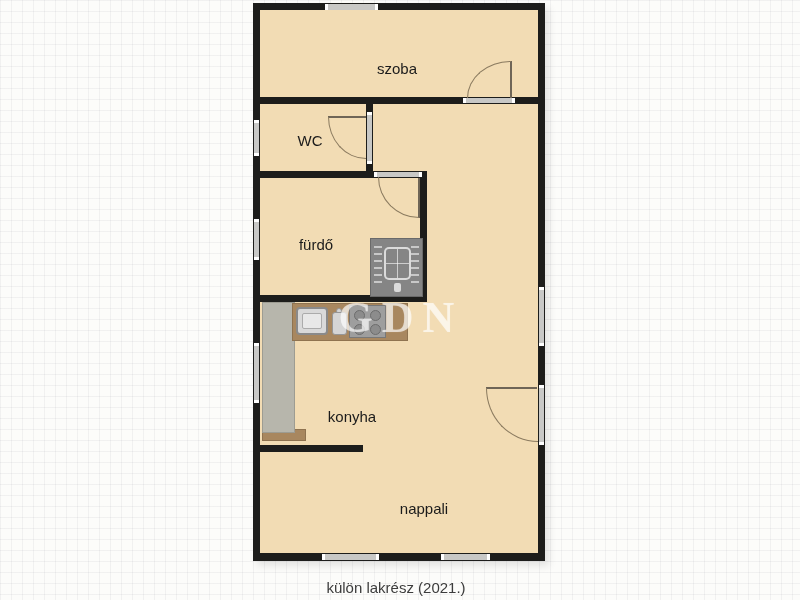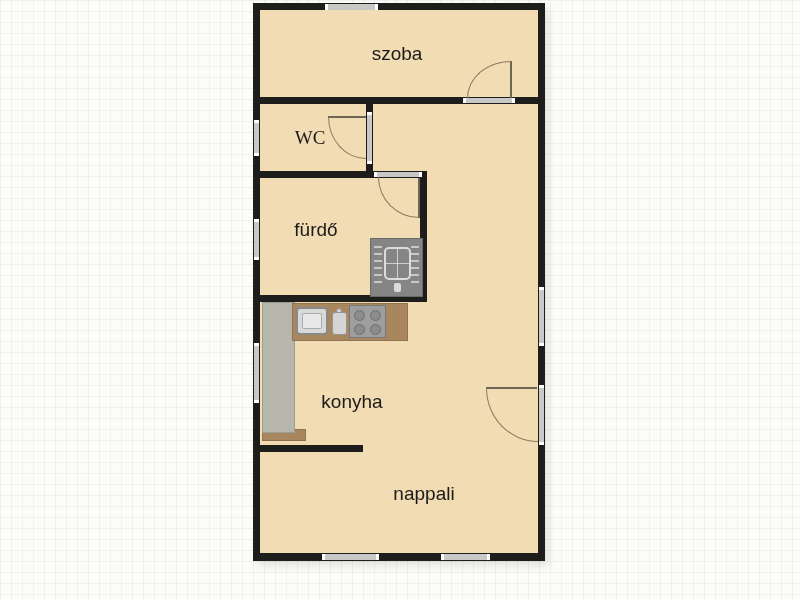--- a/index.html
+++ b/index.html
@@ -15,21 +15,21 @@
   .floor{position:absolute;left:253px;top:3px;width:292px;height:558px;background:#f2dcb4;
          box-shadow:4px 5px 8px rgba(0,0,0,0.10);}
   .wall{position:absolute;background:#1d1d1b;}
   .win-h{position:absolute;background:#c8c8c6;border-left:3px solid #ffffff;border-right:3px solid #ffffff;box-sizing:border-box;}
   .win-v{position:absolute;background:#c8c8c6;border-top:3px solid #ffffff;border-bottom:3px solid #ffffff;box-sizing:border-box;}
   .leaf-h{position:absolute;height:2px;background:#6f6557;}
   .leaf-v{position:absolute;width:2px;background:#6f6557;}
   .arc{position:absolute;border:0 solid #8a7a5f;box-sizing:border-box;}
   .arc.tl{border-top-left-radius:100% 100%;border-top-width:1px;border-left-width:1px;}
   .arc.bl{border-bottom-left-radius:100% 100%;border-bottom-width:1px;border-left-width:1px;}
-  .rlabel{position:absolute;font-size:19px;color:#1b1b1b;transform:translate(-50%,-50%);white-space:nowrap;}
+  .rlabel{position:absolute;font-size:15px;color:#1b1b1b;transform:translate(-50%,-50%);white-space:nowrap;margin-top:14px;}
   .caption{position:absolute;left:396px;top:587px;transform:translate(-50%,-50%);font-size:15px;color:#3c3c3c;white-space:nowrap;}
   .watermark{position:absolute;left:401px;top:317px;transform:translate(-50%,-50%);
     font-family:"Liberation Serif",serif;font-weight:bold;font-size:44px;letter-spacing:9px;
     color:rgba(255,255,255,0.55);text-shadow:0 0 1px rgba(255,255,255,0.35);}
   
   .cabinet{position:absolute;left:262px;top:302px;width:33px;height:131px;background:#b7b6ac;border:1px solid #9d9c92;box-sizing:border-box;}
   .cabinet-base{position:absolute;left:262px;top:429px;width:44px;height:12px;background:#a8875f;border:1px solid #8f7350;box-sizing:border-box;}
   .counter{position:absolute;left:292px;top:303px;width:116px;height:38px;background:#a8875f;border:1px solid #8f7350;box-sizing:border-box;}
   .sink{position:absolute;left:296px;top:307px;width:32px;height:28px;background:#d9d9d9;border:2px solid #8a8a8a;border-radius:4px;box-sizing:border-box;}
   .sink-inner{position:absolute;left:4px;top:4px;width:18px;height:14px;background:#e8e8e8;border:1px solid #ababab;border-radius:2px;}
@@ -106,20 +106,22 @@
   </div>
 
   <div class="washer">
     <div class="washer-stripes" style="left:3px;"></div>
     <div class="washer-stripes" style="right:3px;"></div>
     <div class="washer-door"></div>
     <div class="washer-blob"></div>
   </div>
 
   <div class="rlabel" style="left:397px;top:54px;">szoba</div>
-  <div class="rlabel" style="left:310px;top:138px;font-family:Liberation Serif, serif;">WC</div>
+  <div class="rlabel" style="left:310px;top:126px;">WC</div>
   <div class="rlabel" style="left:316px;top:230px;">fürdő</div>
   <div class="rlabel" style="left:352px;top:402px;">konyha</div>
   <div class="rlabel" style="left:424px;top:494px;">nappali</div>
 
+  <div class="watermark">GDN</div>
 
+  <div class="caption">külön lakrész (2021.)</div>
 
 </div>
 
 </body></html>

